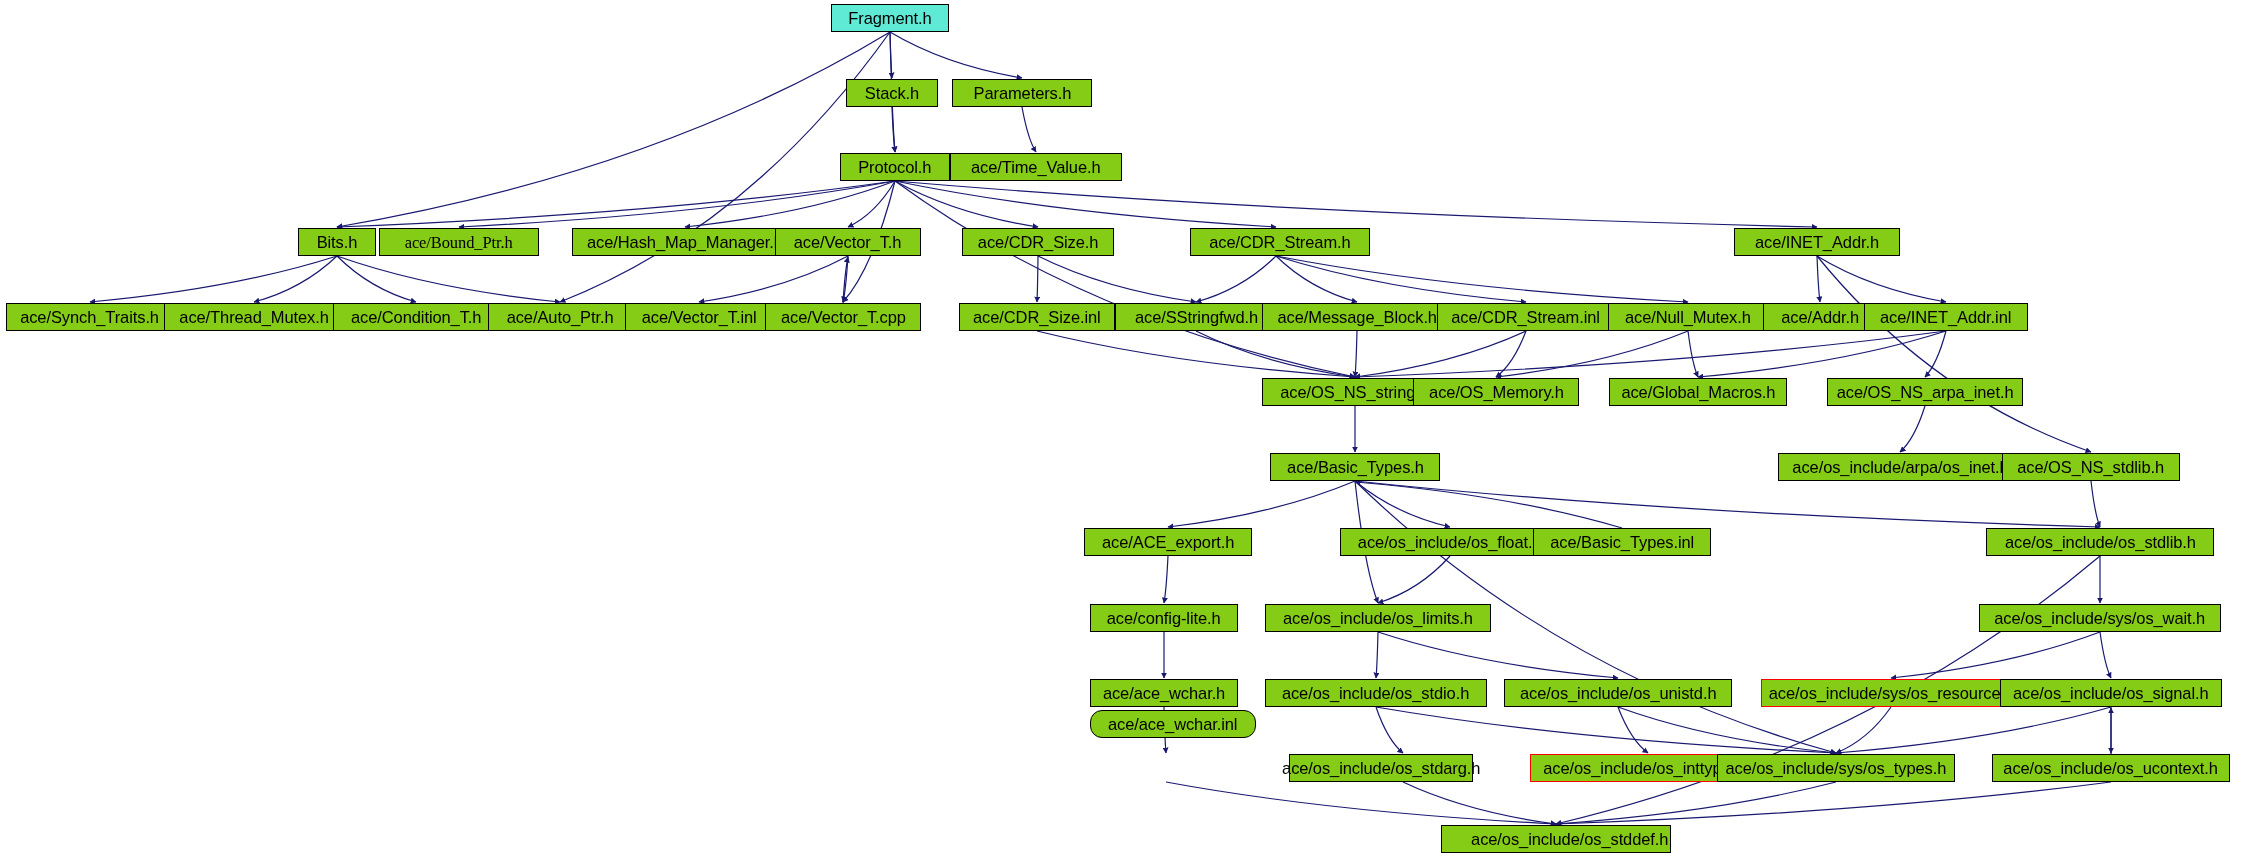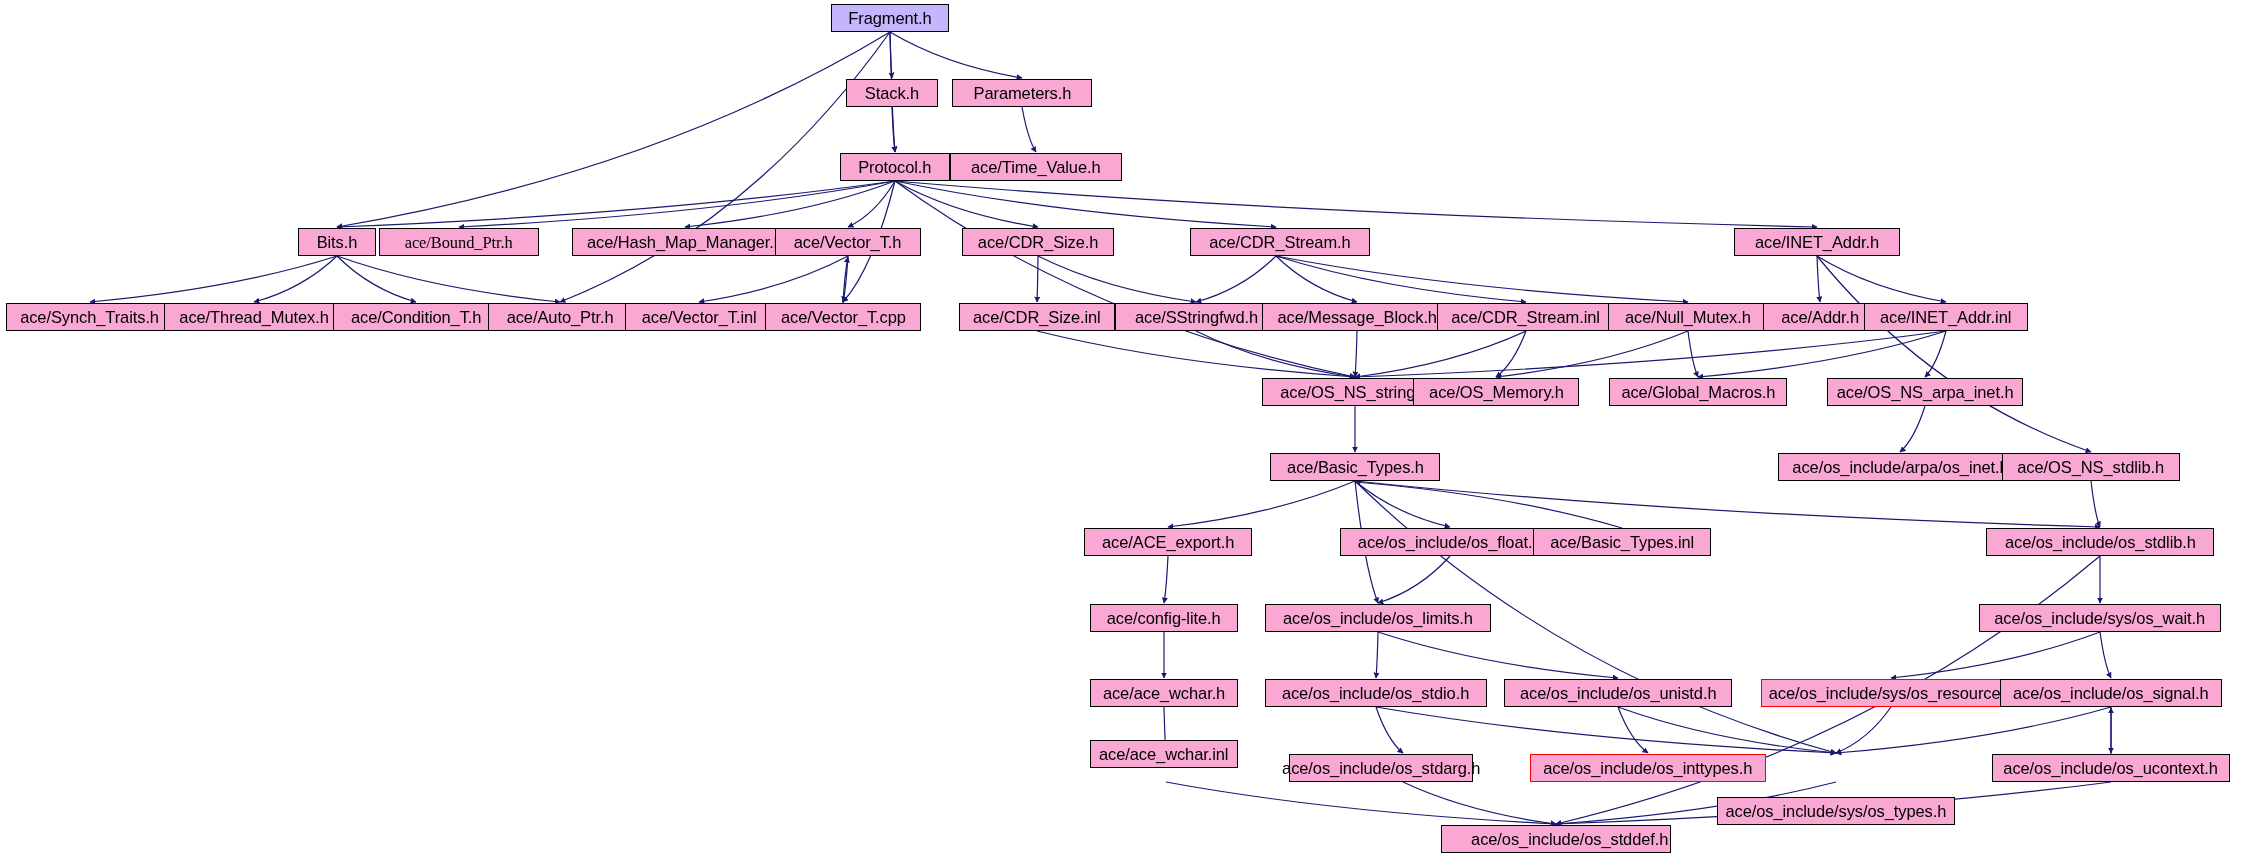--- a/index.html
+++ b/index.html
@@ -29,34 +29,34 @@
   #node-layer {
     position: absolute;
     left: 0;
     top: 0;
     width: 2252px;
     height: 859px;
   }
   .gnode {
     position: absolute;
     box-sizing: border-box;
-    background: #f9a8d4;
+    background: #84cc16;
     border: 1px solid #000000;
     color: #000000;
     font-size: 17px;
     line-height: 1;
     white-space: nowrap;
     display: flex;
     align-items: center;
     justify-content: center;
     letter-spacing: -0.1px;
     cursor: pointer;
   }
   .gnode.root {
-    background: #c4b5fd;
+    background: #5eead4;
     border-color: #000000;
   }
   .gnode.warn {
     border-color: #ff0000;
     border-width: 1px;
   }
   .gnode .lbl {
     display: block;
     padding: 0 7px;
     transform: scaleX(0.97);
@@ -274,30 +274,30 @@
       </div>
       <div class="gnode" style="left: 1504px; top: 679px; width: 228px; height: 28px;">
         <span class="lbl">ace/os_include/os_unistd.h</span>
       </div>
       <div class="gnode warn" style="left: 1761px; top: 679px; width: 260px; height: 28px;">
         <span class="lbl">ace/os_include/sys/os_resource.h</span>
       </div>
       <div class="gnode" style="left: 2000px; top: 679px; width: 222px; height: 28px;">
         <span class="lbl">ace/os_include/os_signal.h</span>
       </div>
-      <div class="gnode" style="left: 1090px; top: 740px; width: 148px; height: 28px;">
+      <div class="gnode" style="left: 1090px; top: 710px; width: 166px; height: 28px; border-radius: 12px;">
         <span class="lbl">ace/ace_wchar.inl</span>
       </div>
       <div class="gnode" style="left: 1289px; top: 754px; width: 184px; height: 28px;">
         <span class="lbl">ace/os_include/os_stdarg.h</span>
       </div>
       <div class="gnode warn" style="left: 1530px; top: 754px; width: 236px; height: 28px;">
         <span class="lbl">ace/os_include/os_inttypes.h</span>
       </div>
-      <div class="gnode" style="left: 1717px; top: 754px; width: 238px; height: 28px; margin-top: 43px;">
+      <div class="gnode" style="left: 1717px; top: 754px; width: 238px; height: 28px;">
         <span class="lbl">ace/os_include/sys/os_types.h</span>
       </div>
       <div class="gnode" style="left: 1992px; top: 754px; width: 238px; height: 28px;">
         <span class="lbl">ace/os_include/os_ucontext.h</span>
       </div>
       <div class="gnode" style="left: 1441px; top: 825px; width: 230px; height: 28px; padding-left: 28px;">
         <span class="lbl">ace/os_include/os_stddef.h</span>
       </div>
     </div>
 </div>

